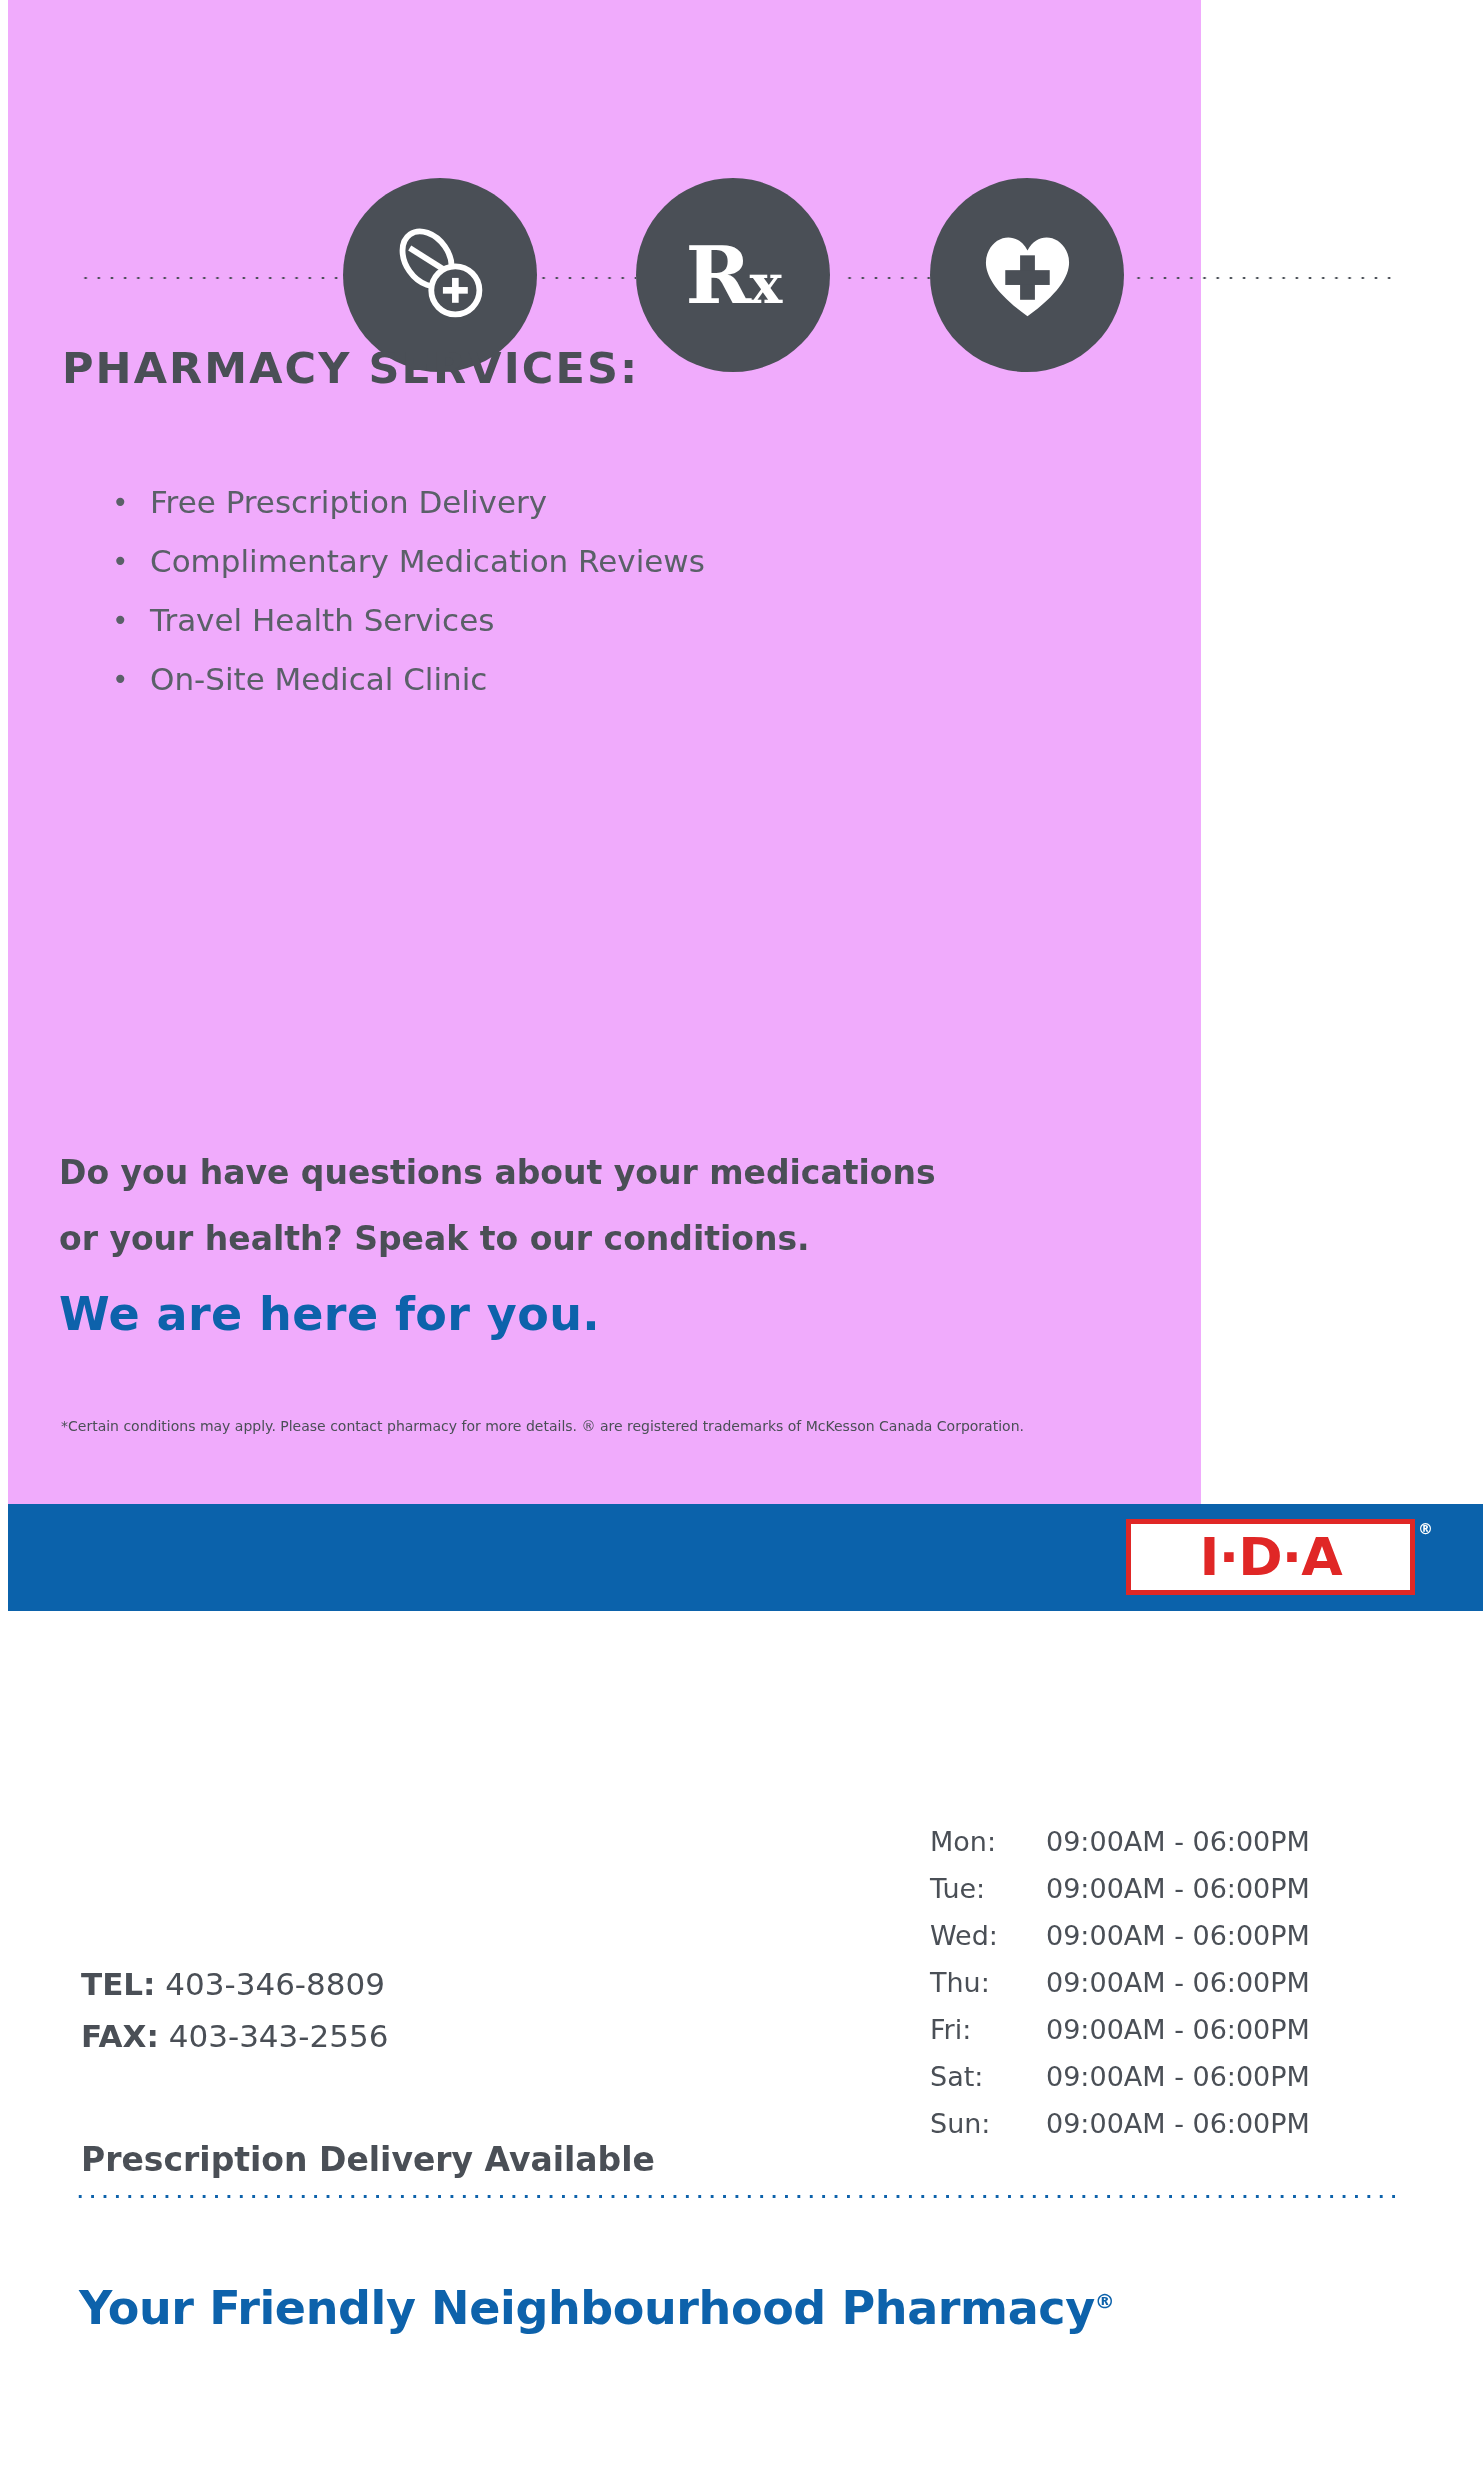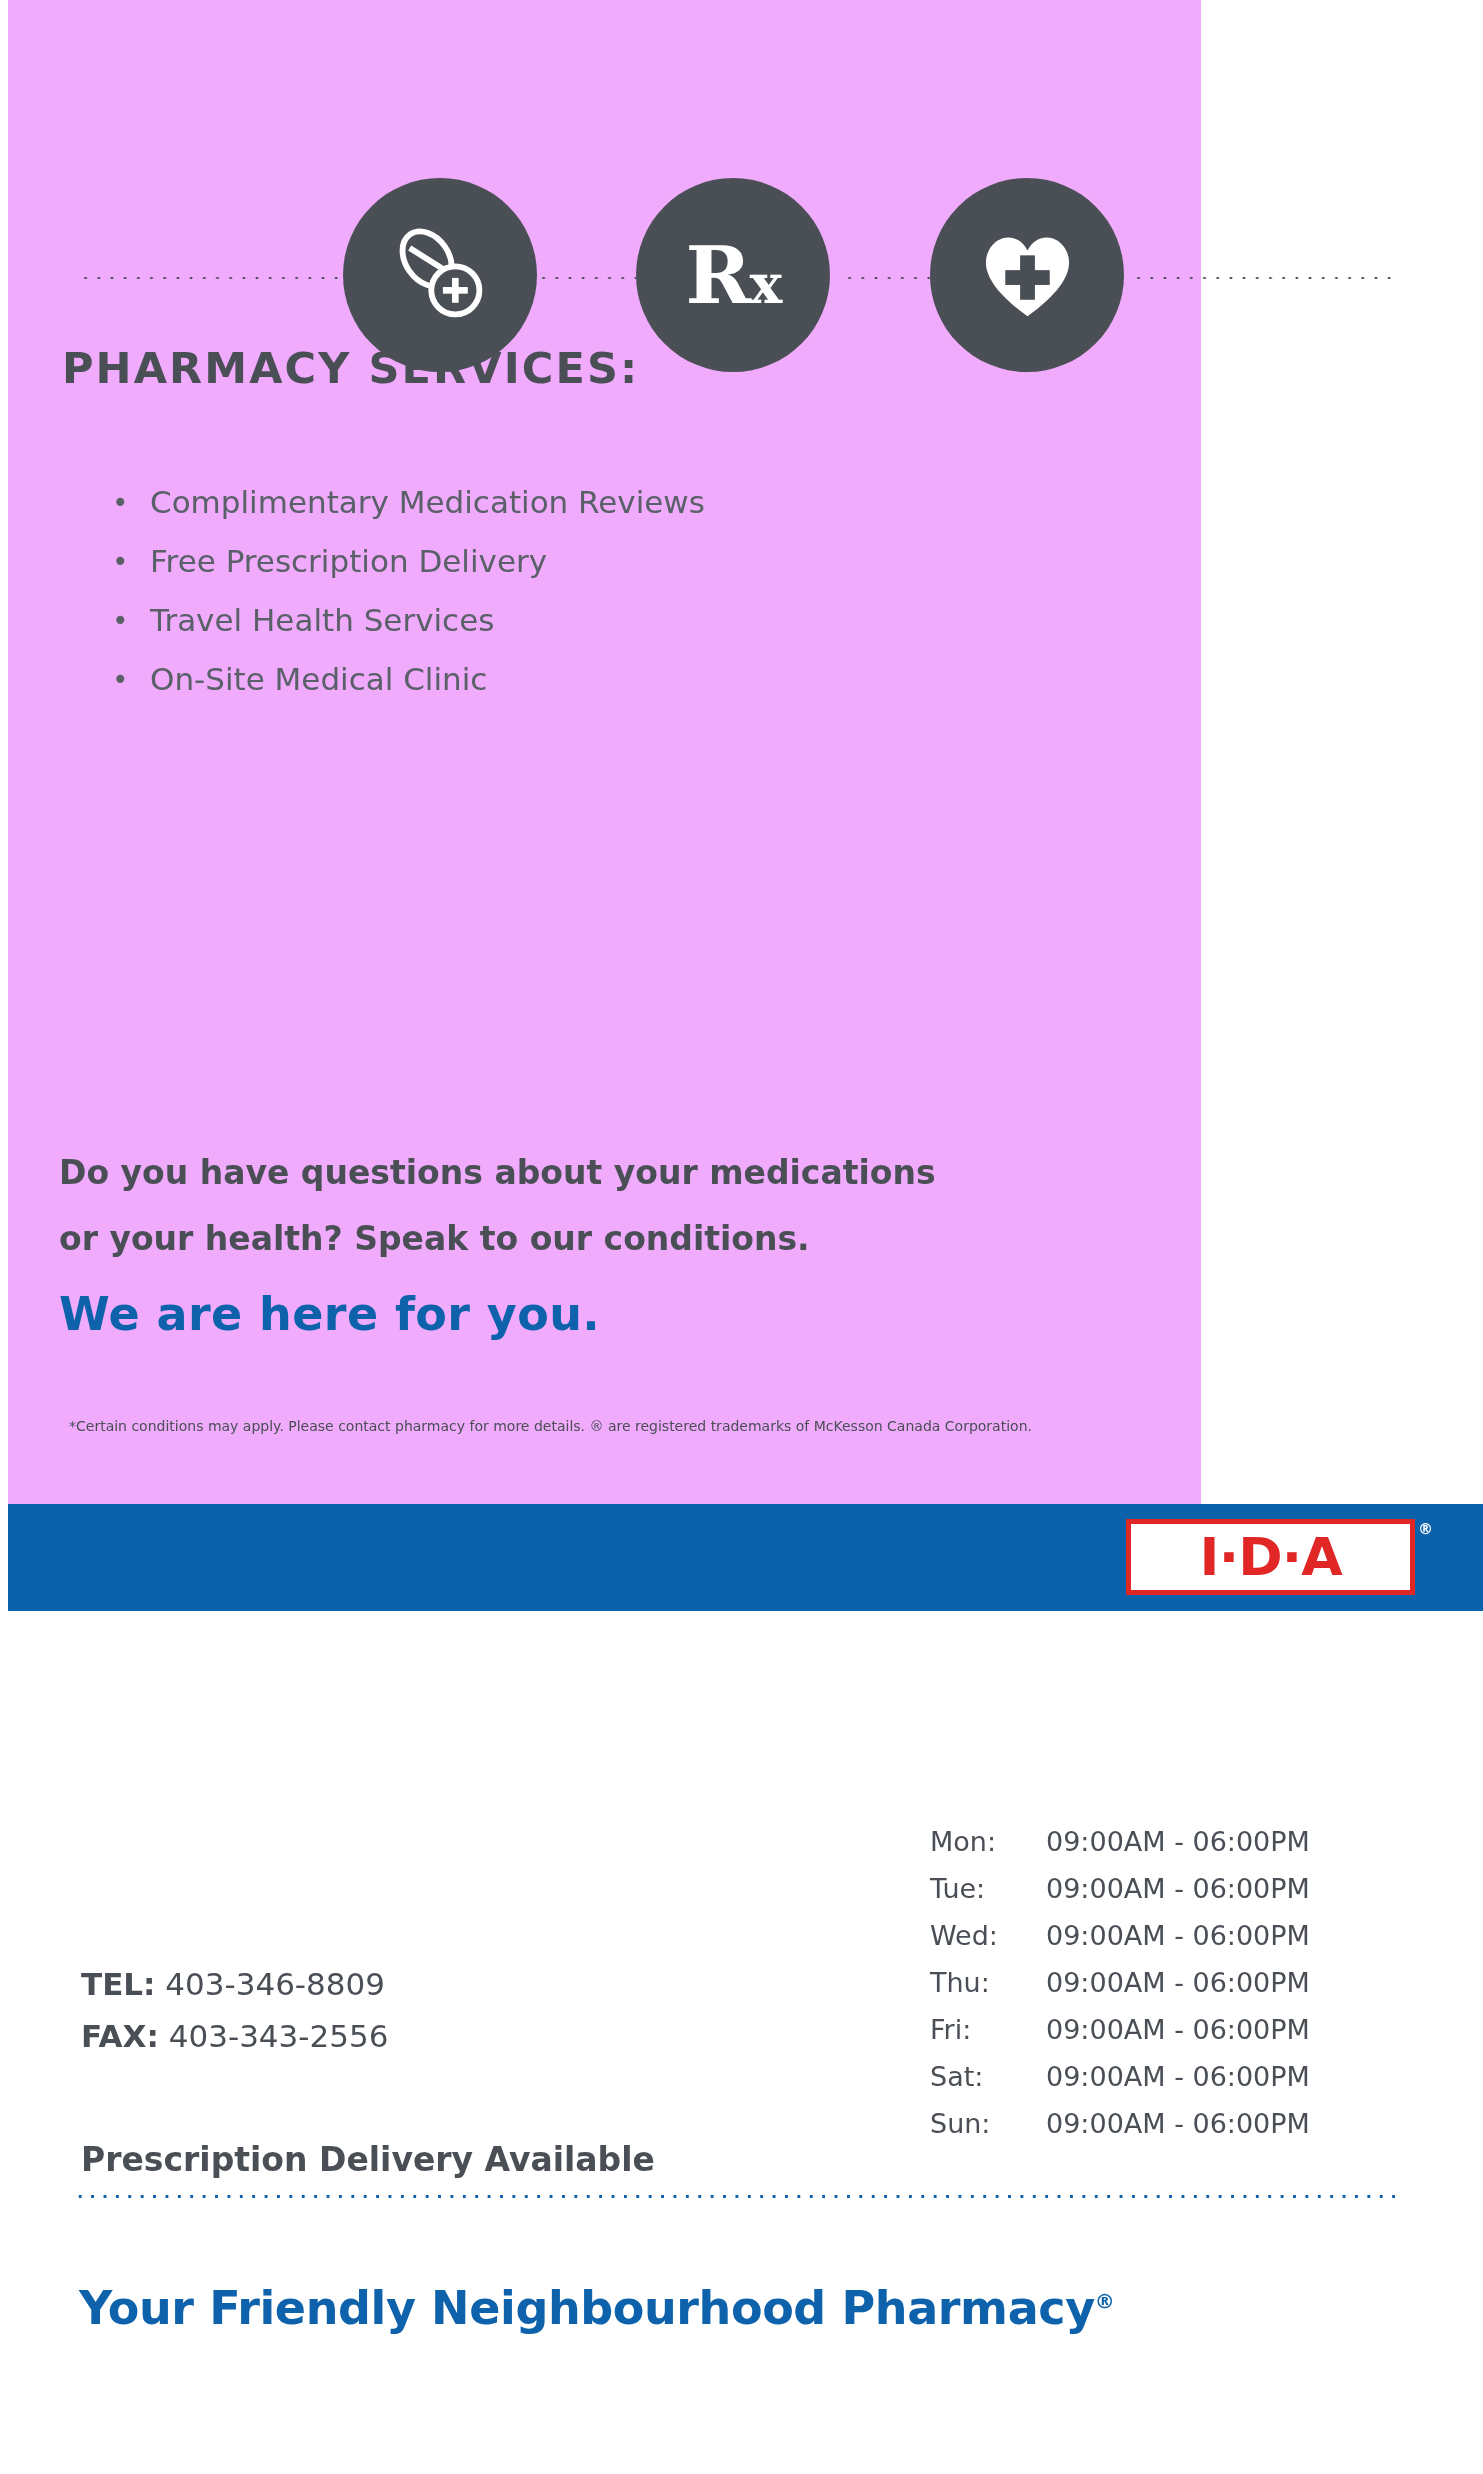--- a/index.html
+++ b/index.html
@@ -127,21 +127,21 @@
     left: 59px;
     top: 1287px;
     font-size: 46px;
     font-weight: bold;
     color: #0d62ab;
     letter-spacing: 0.4px;
   }
 
   .disclaimer {
     position: absolute;
-    left: 69px;
+    left: 61px;
     top: 1418px;
     width: 1239px;
     font-size: 14px;
     color: #4a4f56;
     font-family: "DejaVu Sans", sans-serif;
   }
 
   
   .blue-band {
     position: absolute;
@@ -300,22 +300,22 @@
           <path d="M65 112 C 18 78 8 52 18 32 C 28 12 54 10 65 32 C 76 10 102 12 112 32 C 122 52 112 78 65 112 Z" fill="#ffffff"></path>
           <rect x="56" y="38" width="18" height="54" fill="#4a4f56"></rect>
           <rect x="38" y="56" width="54" height="18" fill="#4a4f56"></rect>
         </svg>
       </div>
     </div>
 
     <div class="services-title">PHARMACY SERVICES:</div>
 
     <ul class="services-list">
+      <li>Free Prescription Delivery</li>
       <li>Complimentary Medication Reviews</li>
-      <li>Free Prescription Delivery</li>
       <li>Travel Health Services</li>
       <li>On-Site Medical Clinic</li>
     </ul>
 
     <div class="question">
       <div>Do you have questions about your medications</div>
       <div>or your health? Speak to our conditions.</div>
     </div>
 
     <div class="here-for-you">We are here for you.</div>

